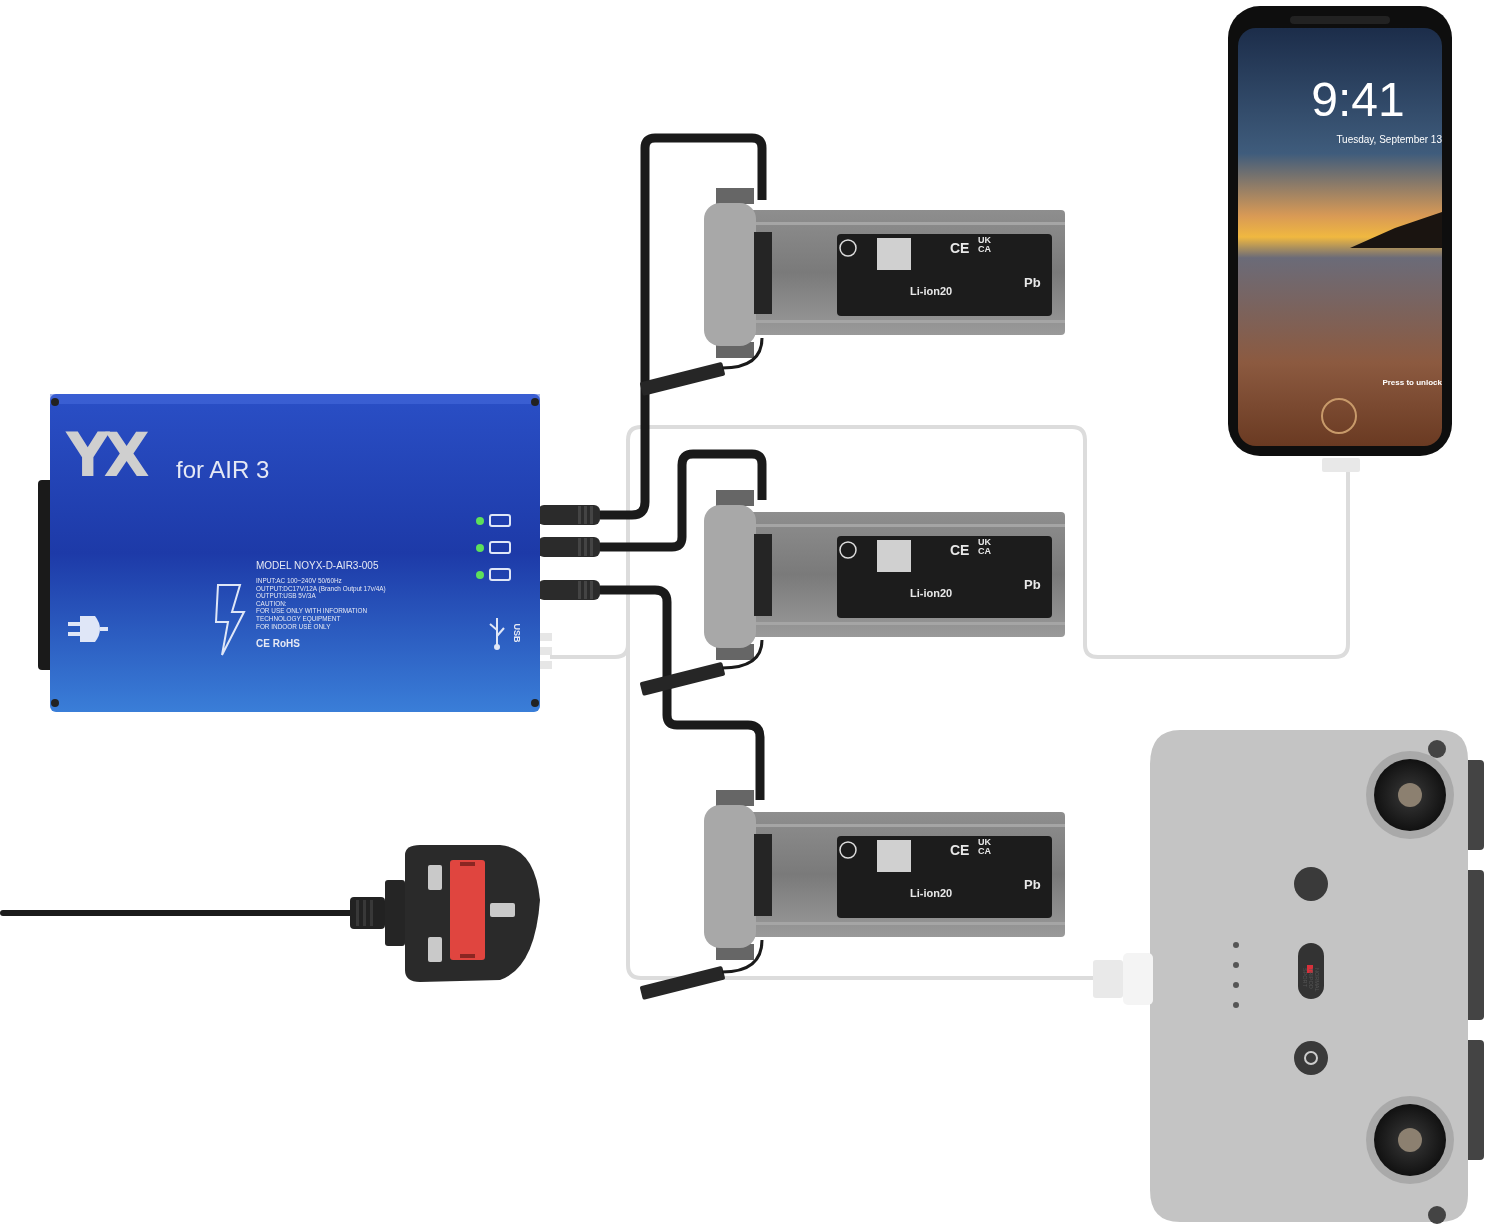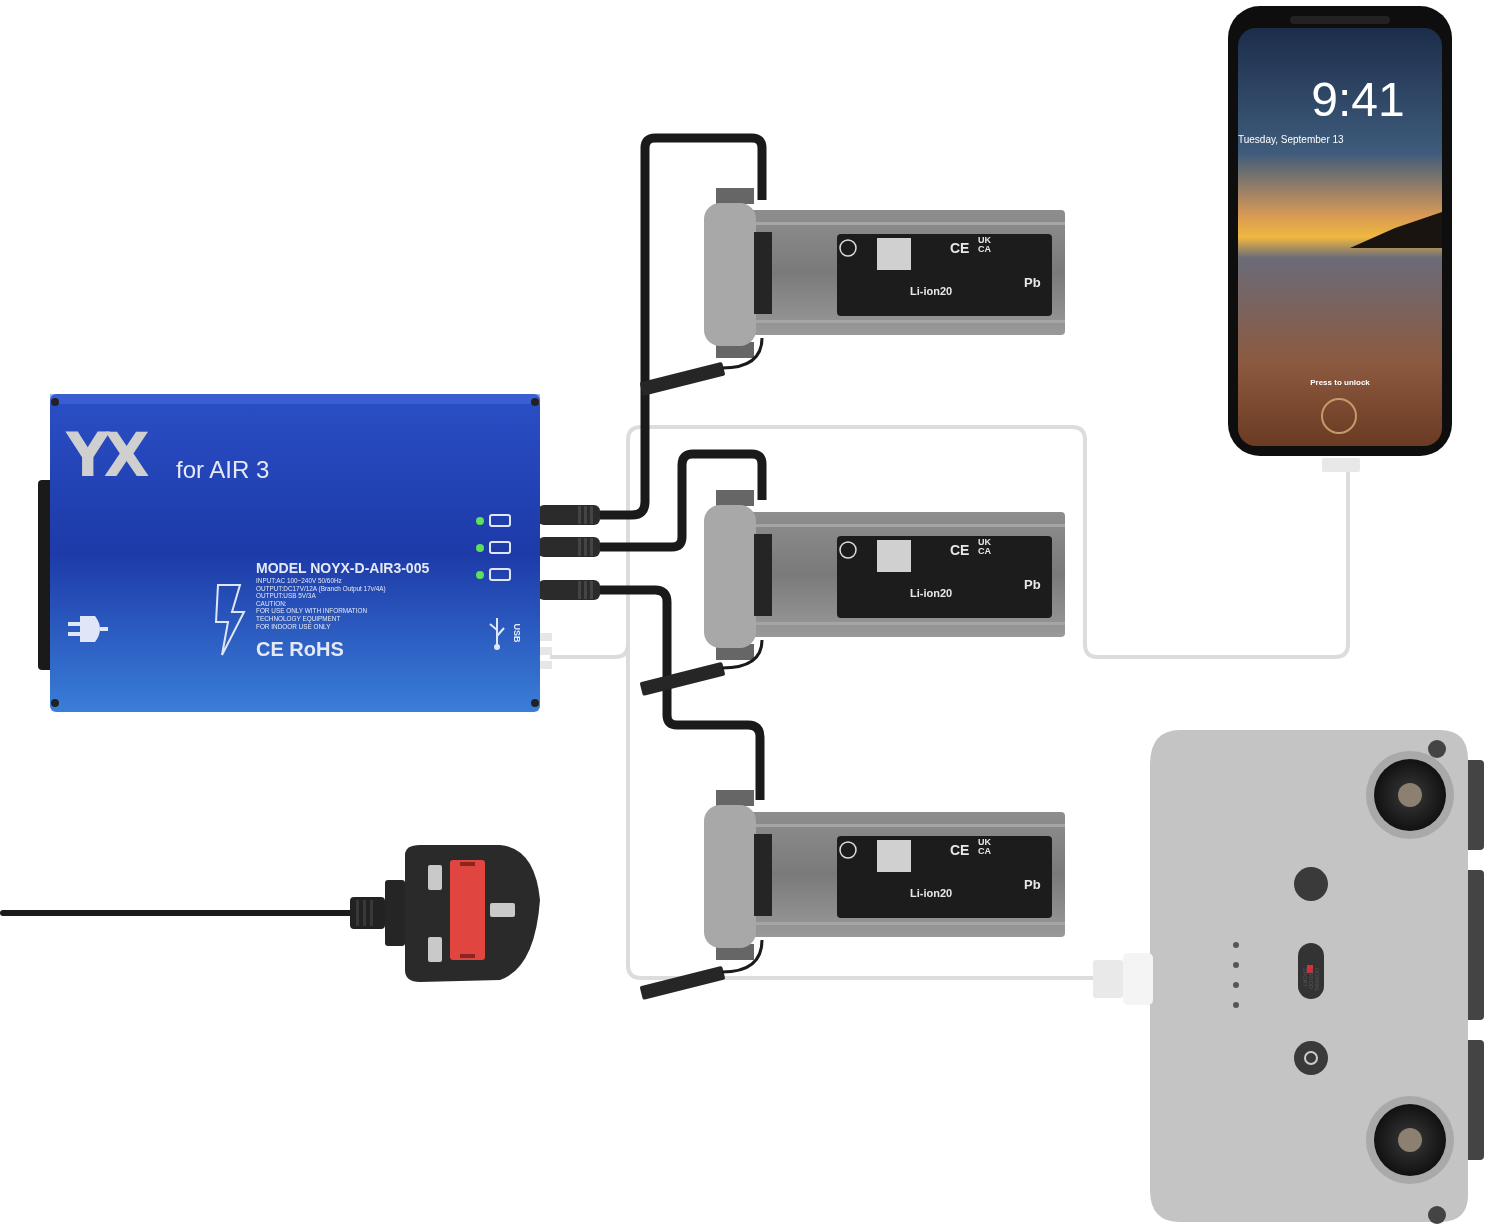--- a/index.html
+++ b/index.html
@@ -220,49 +220,49 @@
         <circle cx="1236" cy="1005" r="3"></circle>
     </g>
 
     <rect x="1093" y="960" width="30" height="38" rx="3" fill="#e9e9e9"></rect>
     <rect x="1123" y="953" width="30" height="52" rx="5" fill="#f4f4f4"></rect>
   </g>
 </svg>
 
 <div class="lbl hub-brand" style="left:66px;top:420px;font-size:60px;color:#cfcfcf;letter-spacing:-6px;">YX</div>
 <div class="lbl" style="left:176px;top:456px;font-size:24px;color:#e6e9f4;">for AIR 3</div>
-<div class="lbl" style="left:256px;top:560px;font-size:14px;font-weight:bold;color:#e6e9f4;text-align:center;">MODEL NOYX-D-AIR3-005</div>
+<div class="lbl" style="left:256px;top:560px;font-size:10px;font-weight:normal;color:#e6e9f4;text-align:center;">MODEL NOYX-D-AIR3-005</div>
 <div style="position:absolute;left:256px;top:577px;font-size:6.4px;line-height:7.6px;color:#e6e9f4;">
   <div>INPUT:AC 100~240V 50/60Hz</div>
   <div>OUTPUT:DC17V/12A (Branch Output 17v/4A)</div>
   <div>OUTPUT:USB 5V/3A</div>
   <div>CAUTION:</div>
   <div>FOR USE ONLY WITH INFORMATION</div>
   <div>TECHNOLOGY EQUIPMENT</div>
   <div>FOR INDOOR USE ONLY</div>
 </div>
-<div class="lbl" style="left:256px;top:638px;font-size:20px;font-weight:bold;color:#e6e9f4;">CE RoHS</div>
+<div class="lbl" style="left:256px;top:638px;font-size:10px;font-weight:bold;color:#e6e9f4;">CE RoHS</div>
 <div class="lbl" style="left:507px;top:628px;font-size:9px;font-weight:bold;color:#e6e9f4;transform:rotate(90deg);">USB</div>
 
 <div class="lbl" style="left:910px;top:285px;font-size:11px;font-weight:bold;color:#e8e8e8;">Li-ion20</div>
 <div class="lbl" style="left:950px;top:240px;font-size:14px;font-weight:bold;color:#e8e8e8;">CE</div>
 <div class="lbl" style="left:978px;top:236px;width:20px;font-size:9px;font-weight:bold;line-height:9px;color:#e8e8e8;white-space:normal;">UK CA</div>
 <div class="lbl" style="left:1024px;top:275px;font-size:13px;font-weight:bold;color:#e8e8e8;">Pb</div>
 
 <div class="lbl" style="left:910px;top:587px;font-size:11px;font-weight:bold;color:#e8e8e8;">Li-ion20</div>
 <div class="lbl" style="left:950px;top:542px;font-size:14px;font-weight:bold;color:#e8e8e8;">CE</div>
 <div class="lbl" style="left:978px;top:538px;width:20px;font-size:9px;font-weight:bold;line-height:9px;color:#e8e8e8;white-space:normal;">UK CA</div>
 <div class="lbl" style="left:1024px;top:577px;font-size:13px;font-weight:bold;color:#e8e8e8;">Pb</div>
 
 <div class="lbl" style="left:910px;top:887px;font-size:11px;font-weight:bold;color:#e8e8e8;">Li-ion20</div>
 <div class="lbl" style="left:950px;top:842px;font-size:14px;font-weight:bold;color:#e8e8e8;">CE</div>
 <div class="lbl" style="left:978px;top:838px;width:20px;font-size:9px;font-weight:bold;line-height:9px;color:#e8e8e8;white-space:normal;">UK CA</div>
 <div class="lbl" style="left:1024px;top:877px;font-size:13px;font-weight:bold;color:#e8e8e8;">Pb</div>
 
 <div class="lbl" style="left:1238px;width:240px;text-align:center;top:72px;font-size:48px;font-weight:300;color:#ffffff;">9:41</div>
-<div class="lbl" style="left:1238px;width:204px;text-align:left;top:134px;font-size:10px;color:#ffffff;">Tuesday, September 13</div>
-<div class="lbl" style="left:1238px;width:204px;text-align:center;top:378px;font-size:8px;font-weight:bold;color:#ffffff;">Press to unlock</div>
+<div class="lbl" style="left:1238px;width:204px;text-align:right;top:134px;font-size:10px;color:#ffffff;">Tuesday, September 13</div>
+<div class="lbl" style="left:1238px;width:204px;text-align:right;top:378px;font-size:8px;font-weight:bold;color:#ffffff;">Press to unlock</div>
 
 <div style="position:absolute;left:1320px;top:968px;transform:rotate(90deg);transform-origin:left top;font-size:5.5px;line-height:6px;color:#555;">
   <div>NORMAL</div>
   <div>TRIPOD</div>
   <div>SPORT</div>
 </div>
 
 </body></html>

